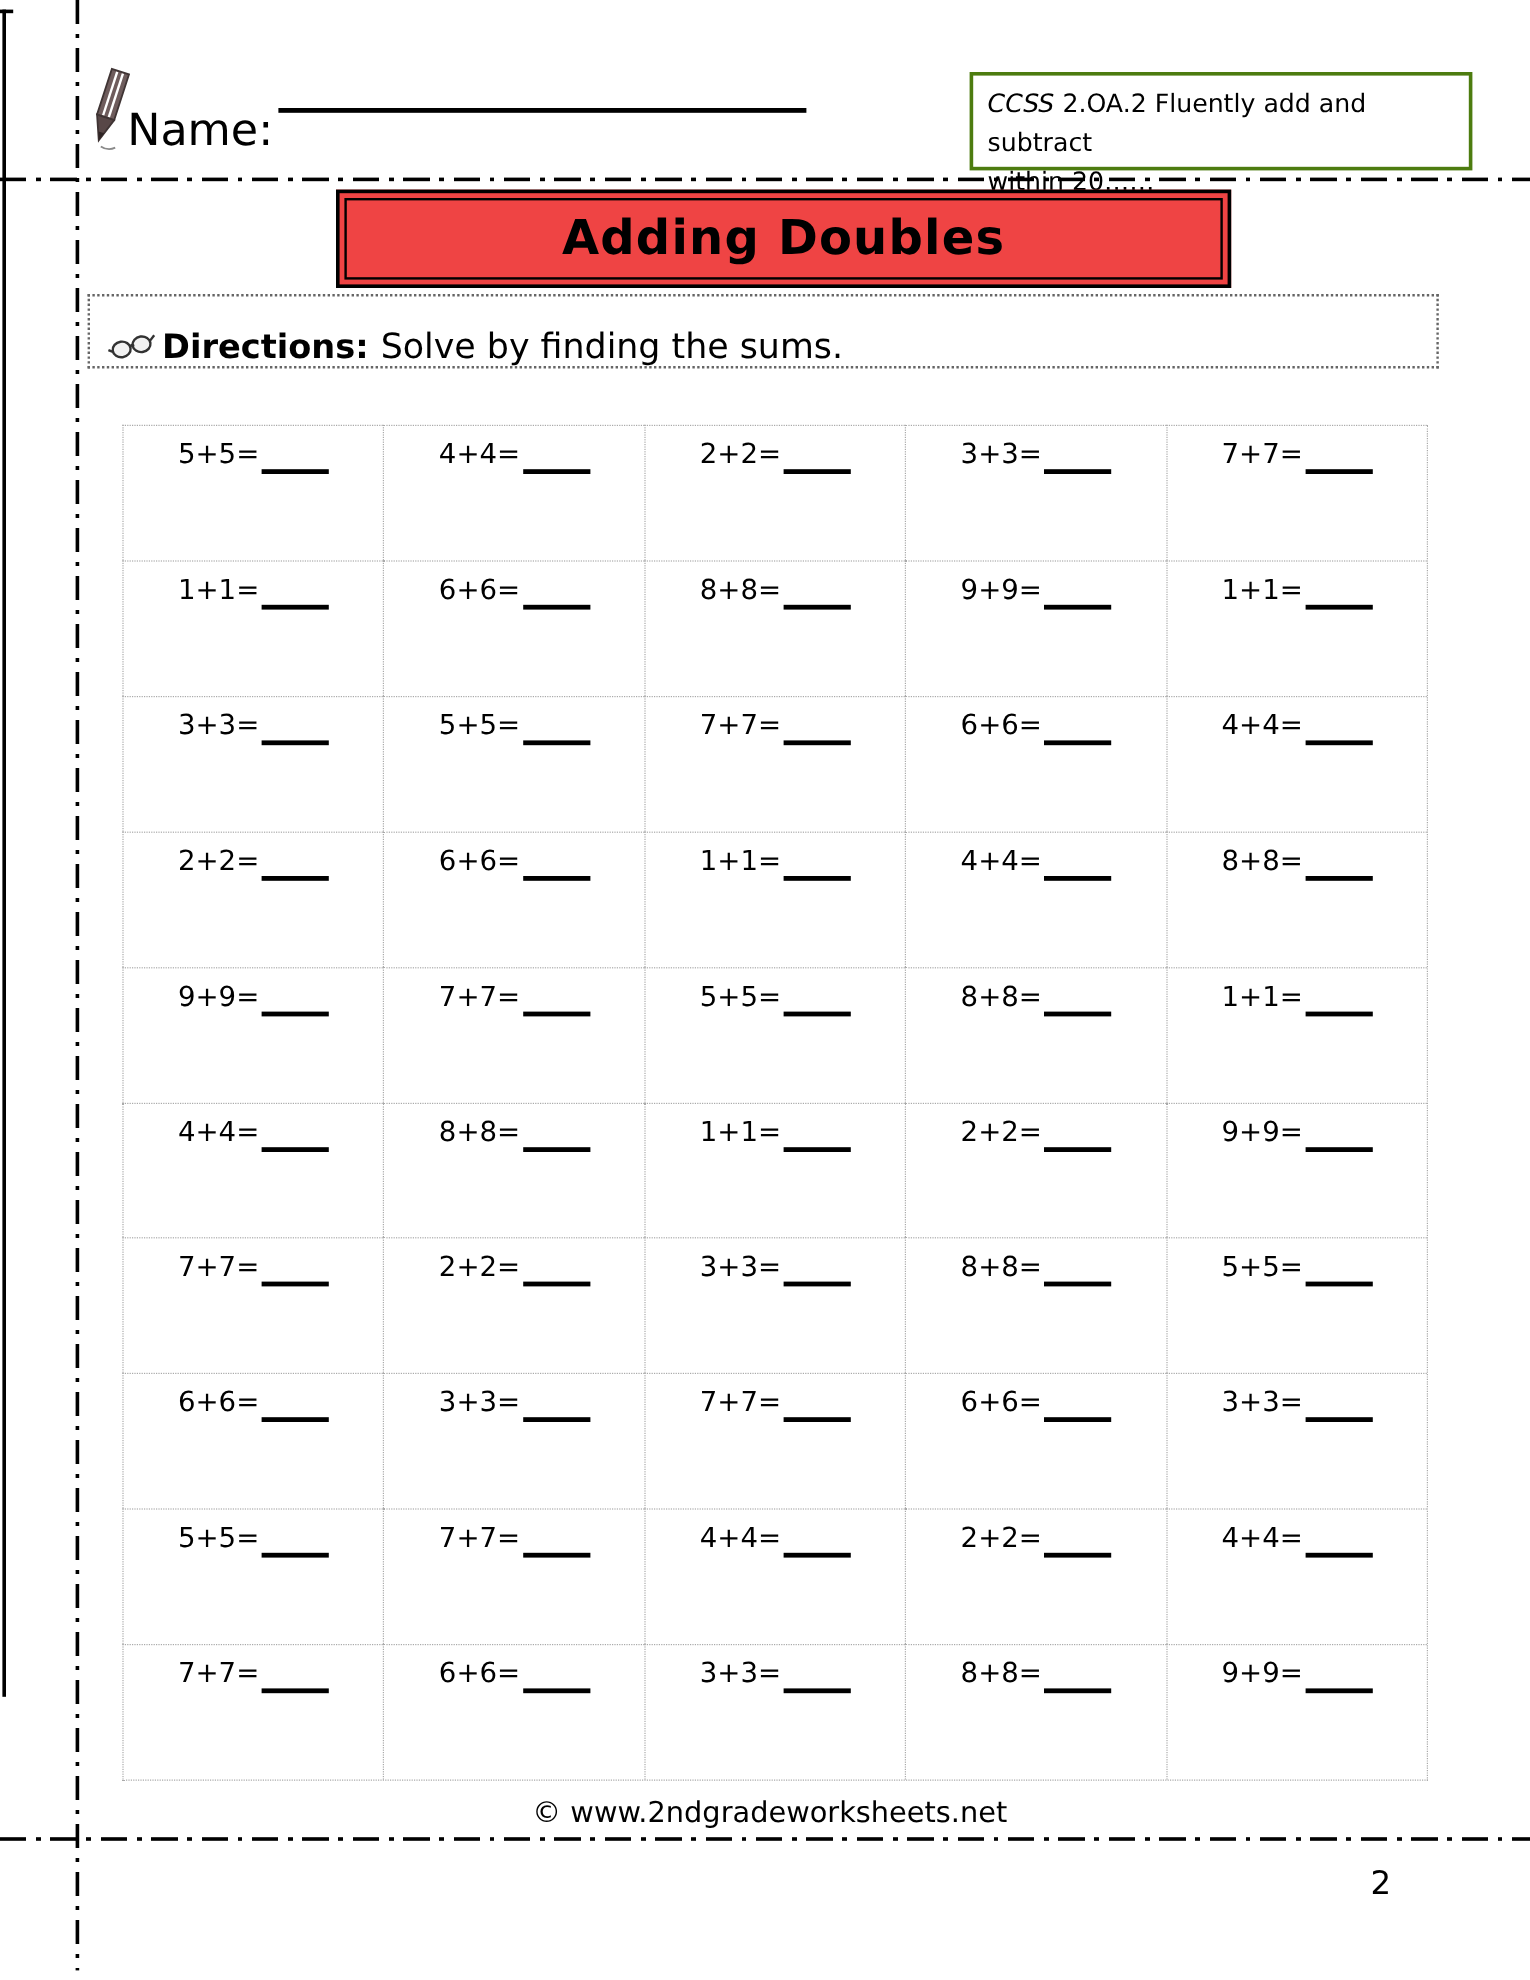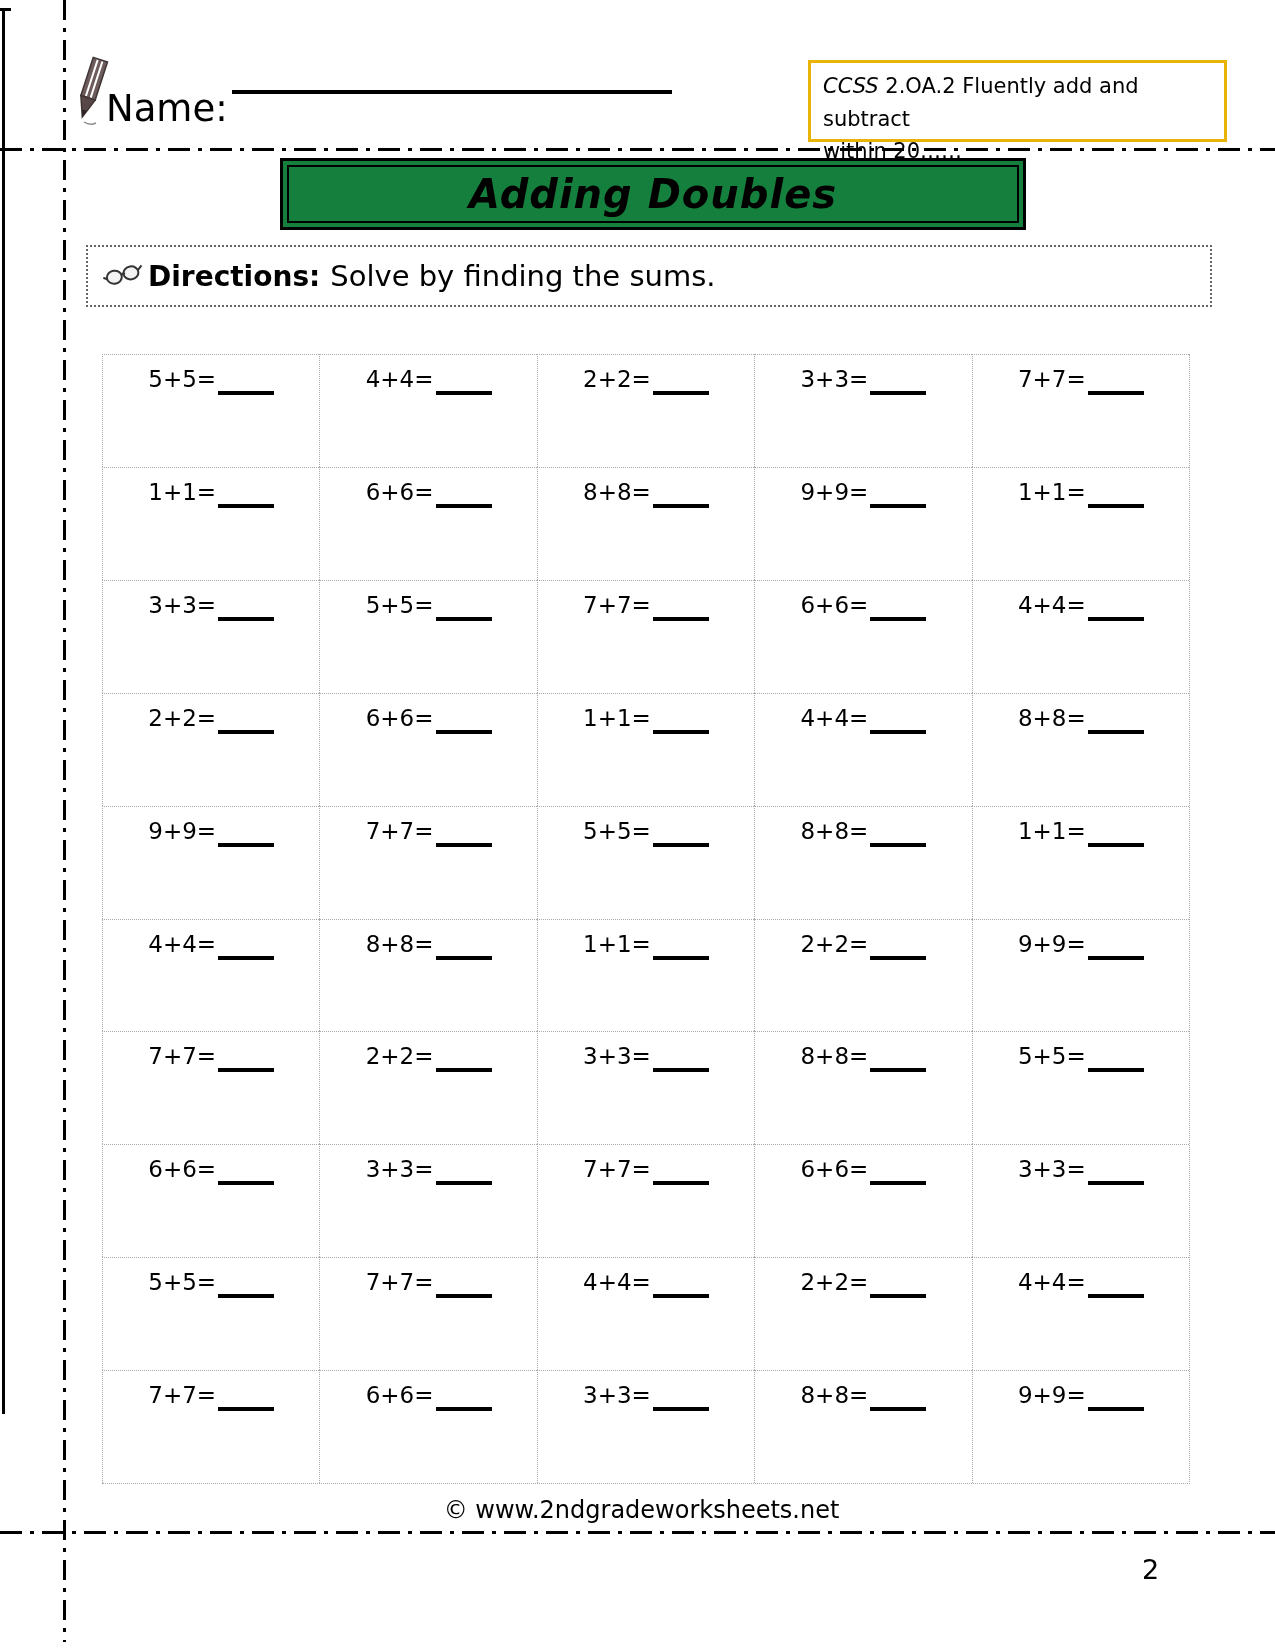--- a/index.html
+++ b/index.html
@@ -37,45 +37,44 @@
     position:absolute;left:106px;top:90px;width:566px;
     display:flex;align-items:flex-start;
   }
   .name-label{font-size:37px;line-height:1.05;white-space:nowrap;}
   .name-line{flex:1;border-bottom:4px solid #000;margin-left:4px;margin-bottom:3px;}
   .pencil{position:absolute;left:70px;top:50px;}
 
   
   .ccss-box{
     position:absolute;left:808px;top:60px;width:419px;height:82px;
-    border:3px solid #eab308;box-sizing:border-box;
+    border:3px solid #4d7c0f;box-sizing:border-box;
     padding:7px 10px 0 12px;
     font-size:21px;line-height:1.55;
   }
   .ccss-code{font-style:italic;}
 
   
   .title-box{
-    position:absolute;left:280px;top:158px;width:746px;height:72px;
+    position:absolute;left:280px;top:158px;width:746px;height:82px;
     border:3px solid #000;box-sizing:border-box;padding:4px;
-    background:#15803d;
-    font-style:italic;
+    background:#ef4444;
   }
   .title-box-inner{
     width:100%;height:100%;box-sizing:border-box;
     border:2px solid #000;
     display:flex;align-items:center;justify-content:center;
   }
   .title-text{font-size:40px;font-weight:700;letter-spacing:1px;}
 
   
   .directions-box{
-    position:absolute;left:86px;top:245px;width:1126px;height:62px;
+    position:absolute;left:73px;top:245px;width:1126px;height:62px;
     border:2px dotted #666;box-sizing:border-box;
-    display:flex;align-items:center;padding-left:14px;
+    display:flex;align-items:flex-end;padding-left:14px;
   }
   .directions-label{font-size:28px;font-weight:700;margin-left:4px;}
   .directions-text{font-size:29px;margin-left:10px;}
 
   
   .grid{
     position:absolute;left:102px;top:354px;width:1088px;height:1130px;
     display:grid;
     grid-template-columns:repeat(5,1fr);
     grid-template-rows:repeat(10,1fr);

